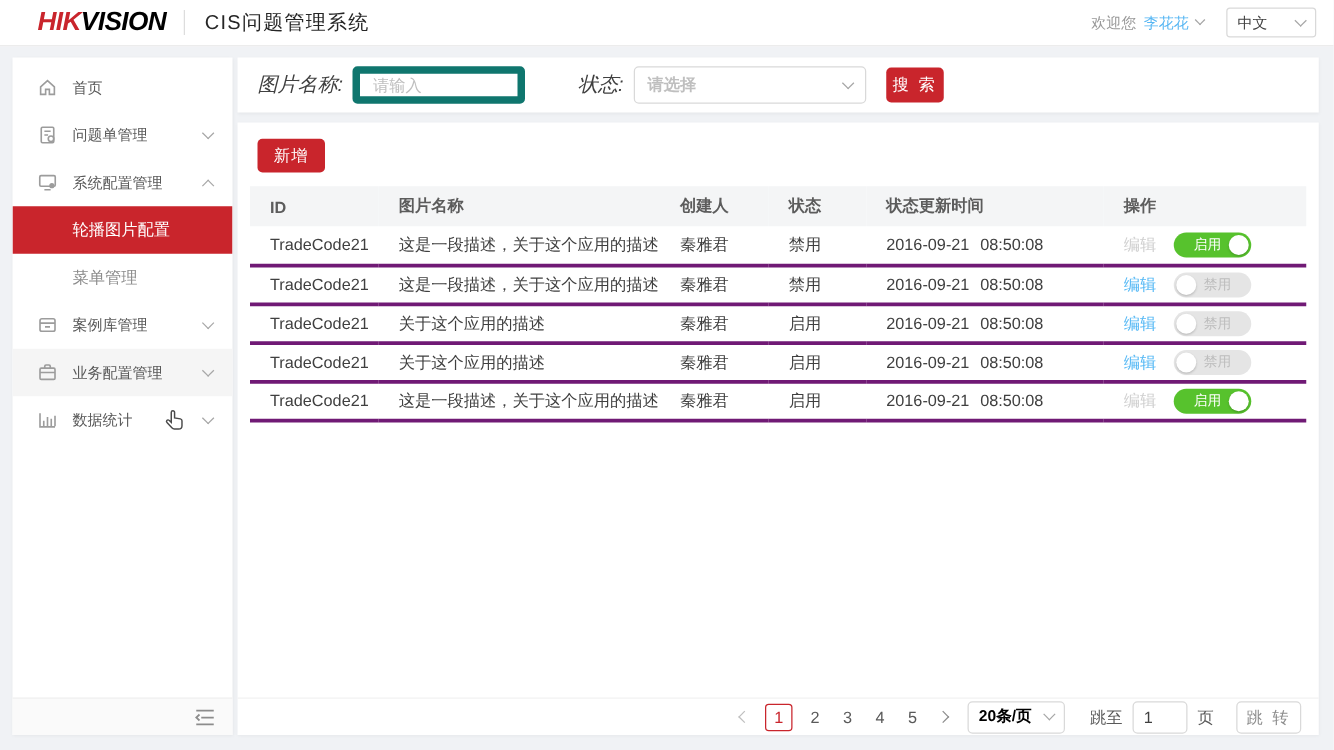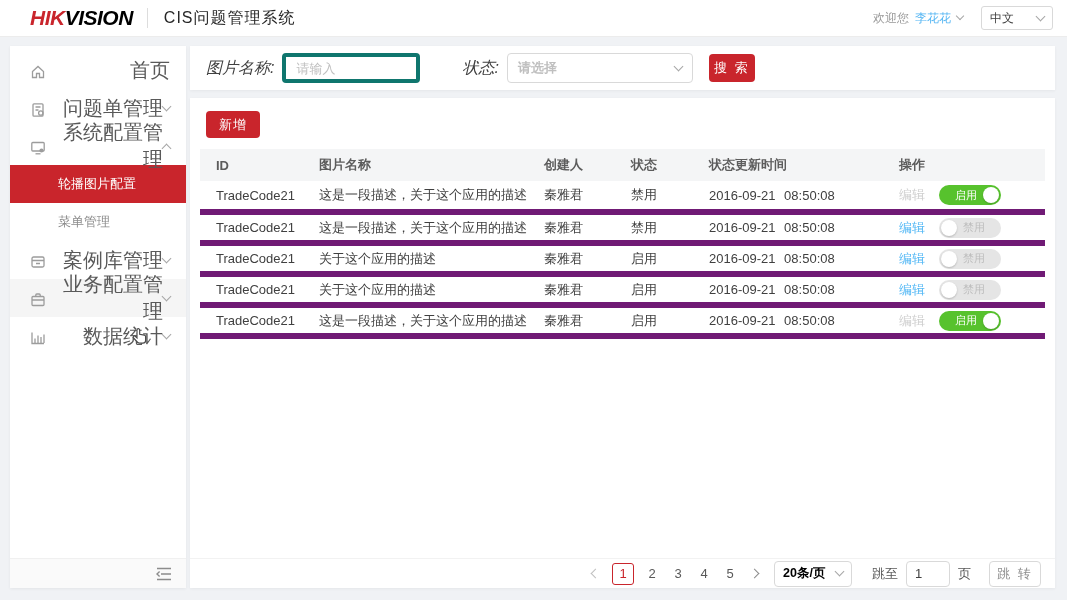--- a/index.html
+++ b/index.html
@@ -18,52 +18,52 @@
   .username { font-size:12px; color:#56b6f3; margin-left:6px; cursor:pointer; display:flex; align-items:center; }
   .chev { display:inline-block; width:7px; height:7px; border-right:1.4px solid #a6a6a6; border-bottom:1.4px solid #a6a6a6; transform:rotate(45deg); margin-top:-4px; }
   .chev.up { transform:rotate(-135deg); margin-top:4px; }
   .user-caret { margin-left:6px; width:6px; height:6px; }
   .lang-select { margin-left:18px; width:72px; height:24px; border:1px solid #d9d9d9; border-radius:3px; background:#fff; display:flex; align-items:center; padding:0 8px; cursor:pointer; }
   .lang-select .val { font-size:12px; color:#404040; flex:1; }
 
   
   .sidebar { position:absolute; left:10px; top:46px; width:176px; height:542px; background:#fff; box-shadow:0 1px 3px rgba(0,0,0,.06); display:flex; flex-direction:column; }
   .menu { flex:1; padding-top:5px; overflow:hidden; }
-  .mi { height:38px; display:flex; align-items:center; padding:0 16px 0 20px; font-size:20px; color:#595959; cursor:pointer; position:relative;text-align:right; }
+  .mi { height:38px; display:flex; align-items:center; padding:0 16px 0 20px; font-size:12px; color:#595959; cursor:pointer; position:relative; }
   .mi .ic { width:16px; height:16px; margin-right:12px; flex:none; }
   .mi .ic svg { width:16px; height:16px; stroke:#9c9c9c; fill:none; stroke-width:1.3; }
   .mi .lbl { flex:1; }
   .mi.hovered { background:#f5f5f5; }
   .smi { height:38px; display:flex; align-items:center; padding-left:48px; font-size:13px; color:#8c8c8c; cursor:pointer; }
   .smi.active { background:#c9252c; color:#fff; font-size:13px; }
   .side-footer { height:30px; background:#fafafa; border-top:1px solid #f0f0f0; display:flex; align-items:center; justify-content:flex-end; padding-right:14px; }
   .fold-icon { width:16px; height:14px; cursor:pointer; }
 
   
   .cursor { position:absolute; left:130px; top:326px; width:20px; height:22px; z-index:50; pointer-events:none; }
 
   
   .card { position:absolute; background:#fff; box-shadow:0 1px 3px rgba(0,0,0,.05); }
   .search-card { left:190px; top:46px; width:865px; height:44px; display:flex; align-items:center; padding-left:16px; }
   .f-label { font-size:16px; color:#404040; margin-right:8px;font-style:italic; }
-  .txt-input { width:138px; height:30px; border:4px solid #0f766e; border-radius:4px; padding:0 10px; font-size:13px; color:#404040; font-family:inherit; }
+  .txt-input { width:138px; height:30px; border:6px solid #0f766e; border-radius:4px; padding:0 10px; font-size:13px; color:#404040; font-family:inherit; }
   .txt-input::placeholder { color:#bfbfbf; }
   .sel { height:30px; border:1px solid #d9d9d9; border-radius:4px; display:flex; align-items:center; padding:0 10px; cursor:pointer; background:#fff; }
   .status-sel { width:186px; margin-right:16px; }
   .sel .ph { font-size:13px; color:#bfbfbf; flex:1;font-weight:bold; }
   .btn-red { background:#c9252c; color:#fff; border:none; border-radius:4px; font-size:13px; cursor:pointer; font-family:inherit; }
   .search-btn { width:46px; height:28px; letter-spacing:2px; }
   .gap24 { width:42px; }
 
   .table-card { left:190px; top:98px; width:865px; height:490px; }
   .add-btn { margin:13px 0 0 16px; width:54px; height:27px; letter-spacing:1px; }
   table { border-collapse:collapse; table-layout:fixed; width:845px; margin:11px 10px 0 10px; }
   col.c1{width:103px} col.c2{width:225px} col.c3{width:87px} col.c4{width:78px} col.c5{width:190px} col.c6{width:162px}
   thead td { background:#f4f5f6; height:32px; font-size:13px; color:#5c5c5c; font-weight:bold; padding-left:16px; }
-  tbody td { height:31px; font-size:13px; color:#404040; padding-left:16px; border-bottom:6px solid #701a75; white-space:nowrap; overflow:hidden; }
+  tbody td { height:31px; font-size:13px; color:#404040; padding-left:16px; border-bottom:3px solid #701a75; white-space:nowrap; overflow:hidden; }
   td.time { word-spacing:5px; }
   .ops { display:flex; align-items:center; }
   .edit-link { font-size:13px; color:#54b8f5; cursor:pointer; margin-right:14px; }
   .edit-link.disabled { color:#cfcfcf; cursor:default; }
   .toggle { width:62px; height:20px; border-radius:10px; display:flex; align-items:center; cursor:pointer; font-size:11px; }
   .toggle.on { background:#57c22d; justify-content:flex-end; }
   .toggle.on .tlabel { color:#fff; margin-right:4px; }
   .toggle.off { background:#e5e5e5; justify-content:flex-start; }
   .toggle.off .tlabel { color:#bdbdbd; margin-left:4px; }
   .knob { width:16px; height:16px; border-radius:50%; background:#fff; box-shadow:0 1px 2px rgba(0,0,0,.2); margin:0 2px; flex:none; }

